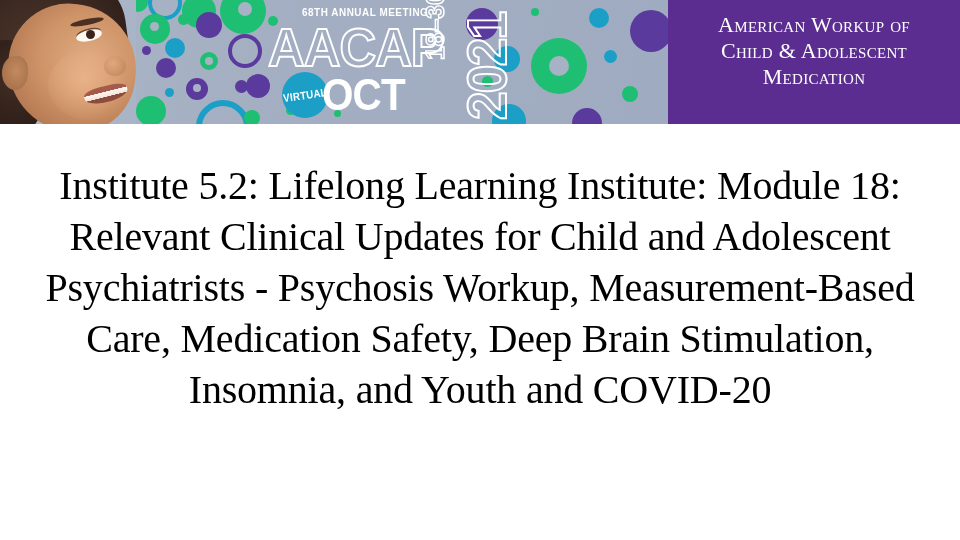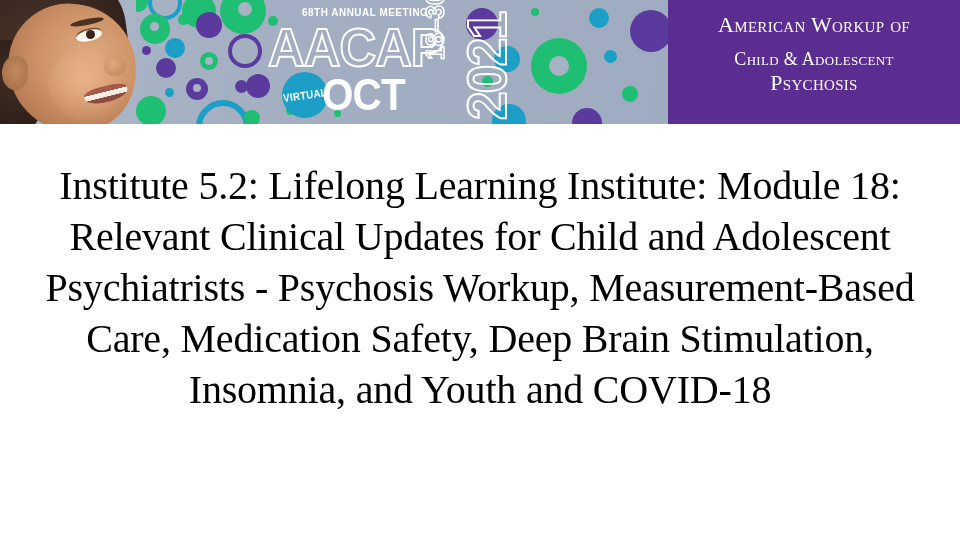--- a/index.html
+++ b/index.html
@@ -236,21 +236,21 @@
     font-family: "Liberation Serif", serif;
   }
   .logo-l1, .logo-l2, .logo-l3 {
     font-variant: small-caps;
     font-weight: normal;
     line-height: 1.0;
     white-space: nowrap;
     letter-spacing: 0.3px;
   }
   .logo-l1 { font-size: 22px; }
-  .logo-l2 { font-size: 18px; margin-top: 14px; }
+  .logo-l2 { font-size: 22px; margin-top: 4px; }
   .logo-l3 { font-size: 22px; margin-top: 4px; }
   .logo-url {
     margin-top: 9px;
     font-family: "Liberation Sans", sans-serif;
     font-weight: bold;
     font-size: 9px;
     letter-spacing: 4.5px;
     color: #ffffff;
     white-space: nowrap;
     padding-left: 4px;
@@ -343,21 +343,21 @@
         <div class="dates">18–30</div>
         <div class="year">2021</div>
       </div>
 
     </div>
 
     <div class="logo-panel">
       <div class="logo-lines">
         <div class="logo-l1">American Workup of</div>
         <div class="logo-l2">Child &amp; Adolescent</div>
-        <div class="logo-l3">Psychosis</div>
+        <div class="logo-l3">Medication</div>
       </div>
     </div>
 
   </div>
 
-  <div id="title">Institute 5.2: Lifelong Learning Institute: Module 18: Relevant Clinical Updates for Child and Adolescent Psychiatrists - Psychosis Workup, Measurement-Based Care, Medication Safety, Deep Brain Stimulation, Insomnia, and Youth and COVID-18</div>
+  <div id="title">Institute 5.2: Lifelong Learning Institute: Module 18: Relevant Clinical Updates for Child and Adolescent Psychiatrists - Psychosis Workup, Measurement-Based Care, Medication Safety, Deep Brain Stimulation, Insomnia, and Youth and COVID-20</div>
 
 </div>
 
 </body></html>

